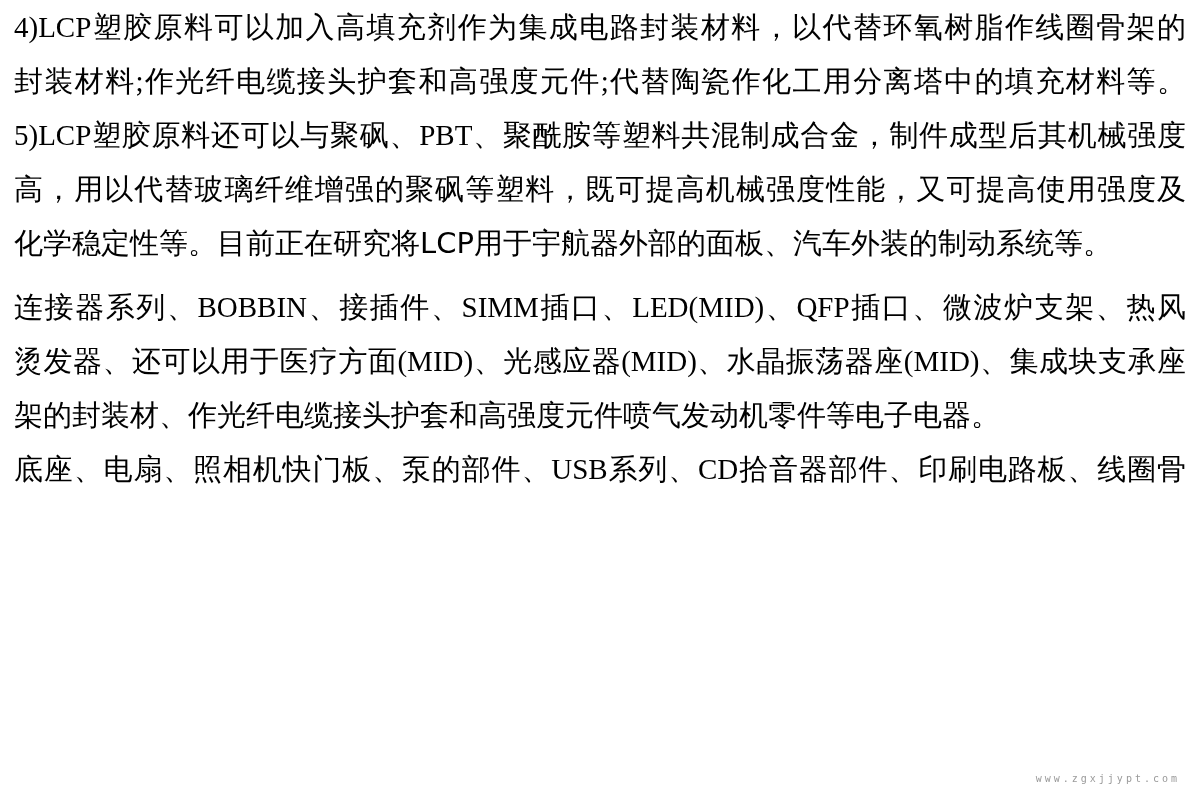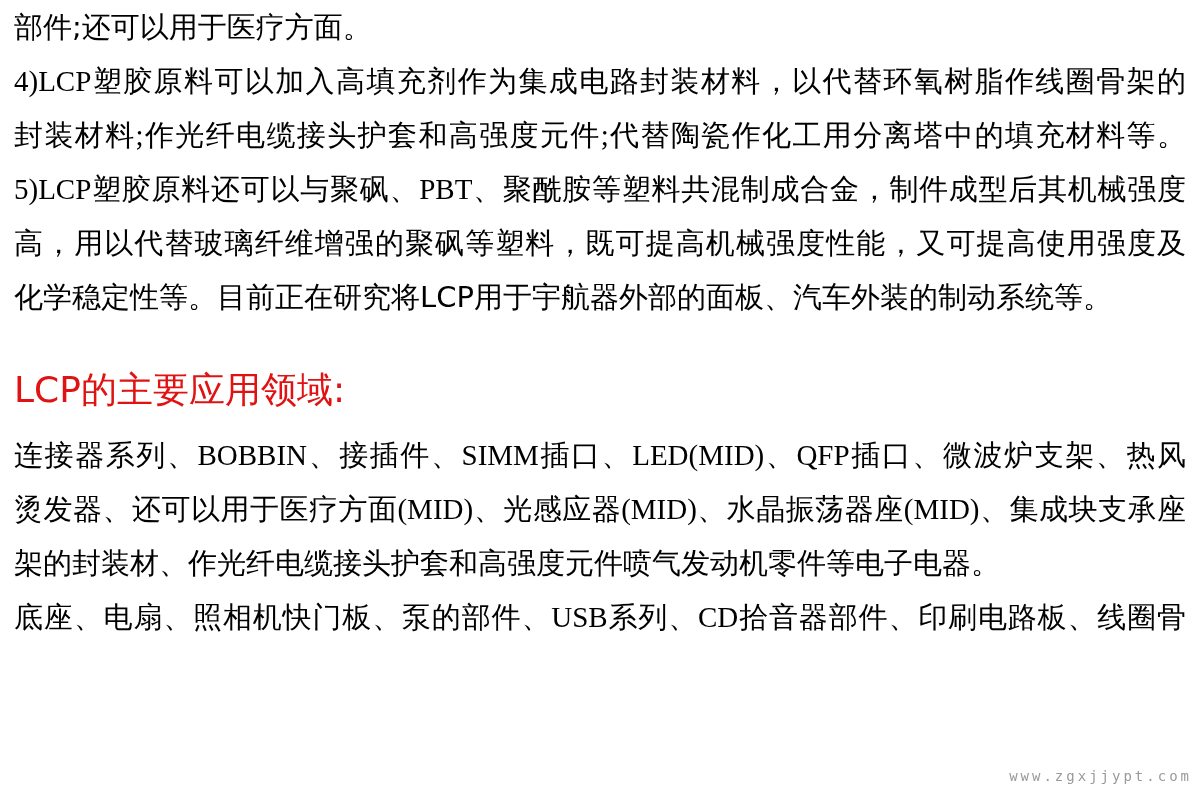--- a/index.html
+++ b/index.html
@@ -41,43 +41,41 @@
     font-size: 36px;
     line-height: 56px;
     font-weight: normal;
     color: var(--heading-text, #e01212);
   }
   .apps {
     margin-top: 10px;
   }
   .watermark {
     position: absolute;
-    right: 8px;
+    right: 20px;
     bottom: 16px;
     font-family: "DejaVu Sans Mono", "Liberation Mono", monospace;
-    font-size: 14px;
+    font-size: 10px;
     letter-spacing: 3px;
     color: var(--watermark-text, #9a9a9a);
   }
 </style>
 </head>
 <body>
 
 <div class="doc">
 
   <div class="block">
-    <div class="line">部件;还可以用于医疗方面。</div>
     <div class="line just">4)LCP塑胶原料可以加入高填充剂作为集成电路封装材料，以代替环氧树脂作线圈骨架的</div>
     <div class="line just">封装材料;作光纤电缆接头护套和高强度元件;代替陶瓷作化工用分离塔中的填充材料等。</div>
     <div class="line just">5)LCP塑胶原料还可以与聚砜、PBT、聚酰胺等塑料共混制成合金，制件成型后其机械强度</div>
     <div class="line just">高，用以代替玻璃纤维增强的聚砜等塑料，既可提高机械强度性能，又可提高使用强度及</div>
     <div class="line">化学稳定性等。目前正在研究将LCP用于宇航器外部的面板、汽车外装的制动系统等。</div>
   </div>
 
-  <h2 class="heading">LCP的主要应用领域:</h2>
 
   <div class="block apps">
     <div class="line just">连接器系列、BOBBIN、接插件、SIMM插口、LED(MID)、QFP插口、微波炉支架、热风筒、</div>
     <div class="line just">烫发器、还可以用于医疗方面(MID)、光感应器(MID)、水晶振荡器座(MID)、集成块支承座</div>
     <div class="line">架的封装材、作光纤电缆接头护套和高强度元件喷气发动机零件等电子电器。</div>
     <div class="line just">底座、电扇、照相机快门板、泵的部件、USB系列、CD拾音器部件、印刷电路板、线圈骨</div>
   </div>
 
   <div class="watermark">www.zgxjjypt.com</div>
 

